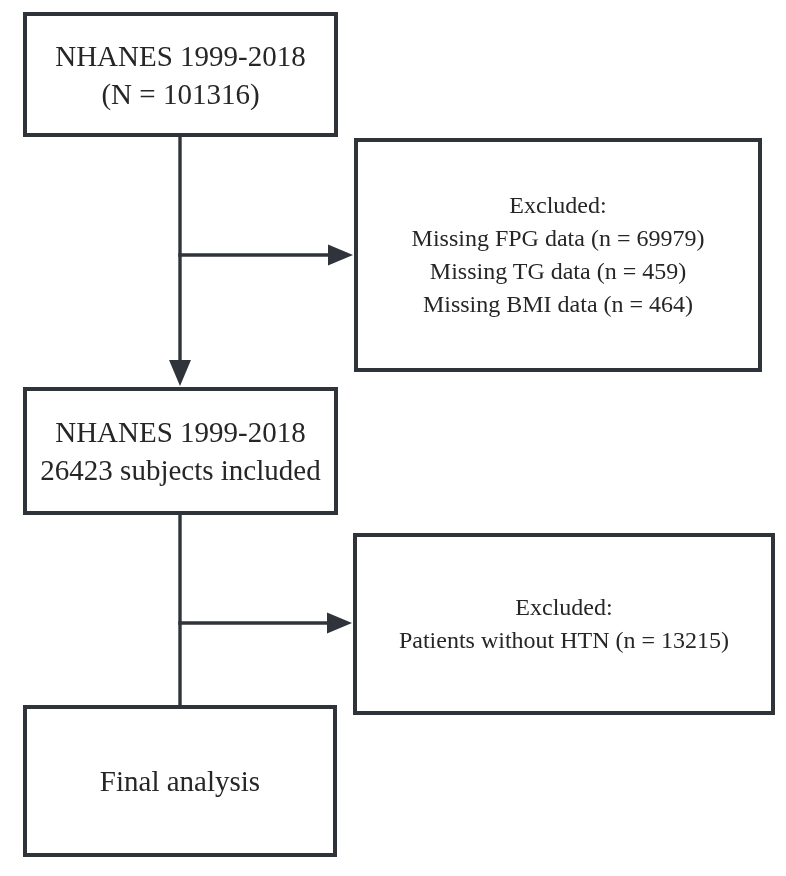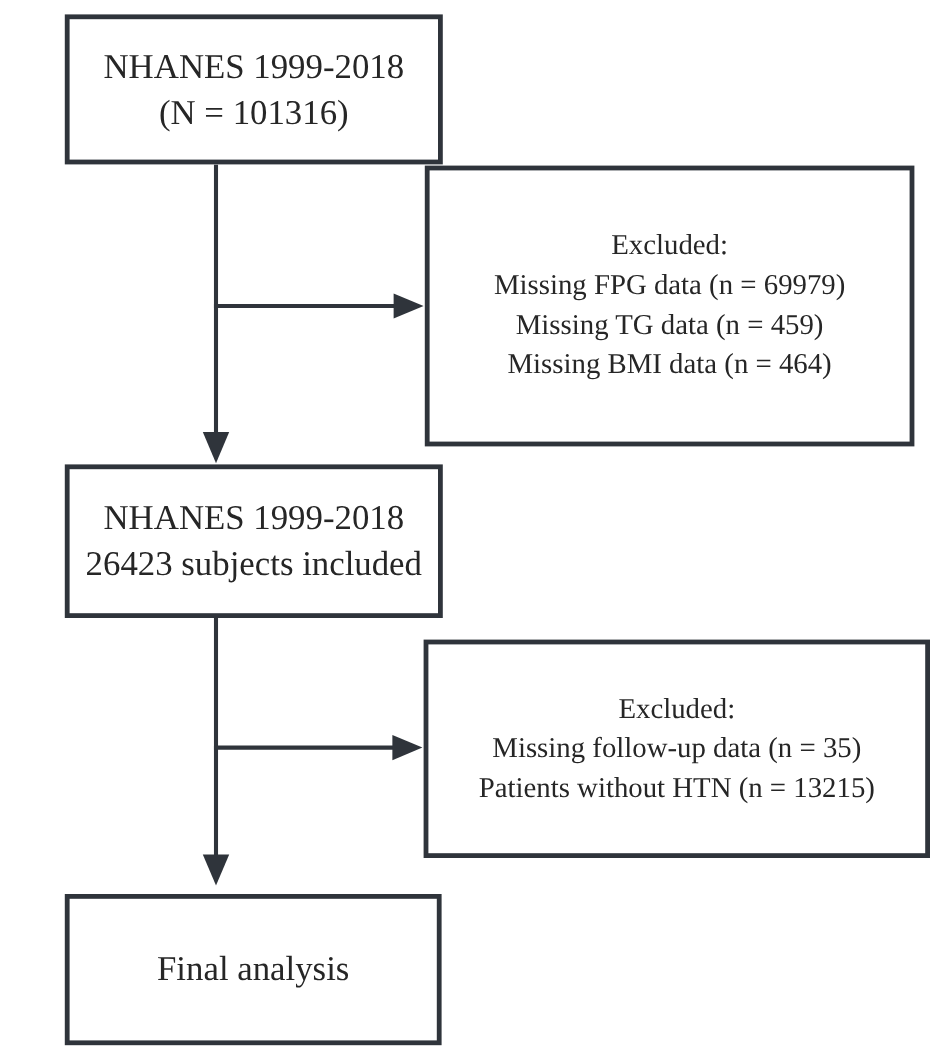--- a/index.html
+++ b/index.html
@@ -31,27 +31,27 @@
     background: var(--bg-color);
     border: 4px solid var(--line-color);
     display: flex;
     flex-direction: column;
     justify-content: center;
     align-items: center;
     text-align: center;
     color: var(--text-color);
   }
   .box .tline { white-space: nowrap; }
-  .box-main { font-size: 29px; line-height: 38px; margin-left: 31px; }
+  .box-main { font-size: 29px; line-height: 38px; }
   .box-excl { font-size: 24px; line-height: 33px; }
   .box-source   { left: 23px;  top: 12px;  width: 315px; height: 125px; }
   .box-excl-1   { left: 354px; top: 138px; width: 408px; height: 234px; }
   .box-included { left: 23px;  top: 387px; width: 315px; height: 128px; }
   .box-excl-2   { left: 353px; top: 533px; width: 422px; height: 182px; }
-  .box-final    { left: 23px;  top: 745px; width: 314px; height: 126px; }
+  .box-final    { left: 23px;  top: 705px; width: 314px; height: 152px; }
 </style>
 </head>
 <body>
 
 <div class="canvas">
 
   <svg class="connectors" viewBox="0 0 786 876" xmlns="http://www.w3.org/2000/svg" aria-hidden="true">
     <g>
       <line x1="180" y1="137" x2="180" y2="362"></line>
       <polygon points="180,386 169,360 191,360"></polygon>
@@ -82,21 +82,20 @@
     <div class="tline">Missing BMI data (n = 464)</div>
   </div>
 
   <div class="box box-main box-included">
     <div class="tline">NHANES 1999-2018</div>
     <div class="tline">26423 subjects included</div>
   </div>
 
   <div class="box box-excl box-excl-2">
     <div class="tline">Excluded:</div>
-    <div class="tline">Missing follow-up data (n = 35)</div>
     <div class="tline">Patients without HTN (n = 13215)</div>
   </div>
 
   <div class="box box-main box-final">
     <div class="tline">Final analysis</div>
   </div>
 
 </div>
 
 </body></html>

